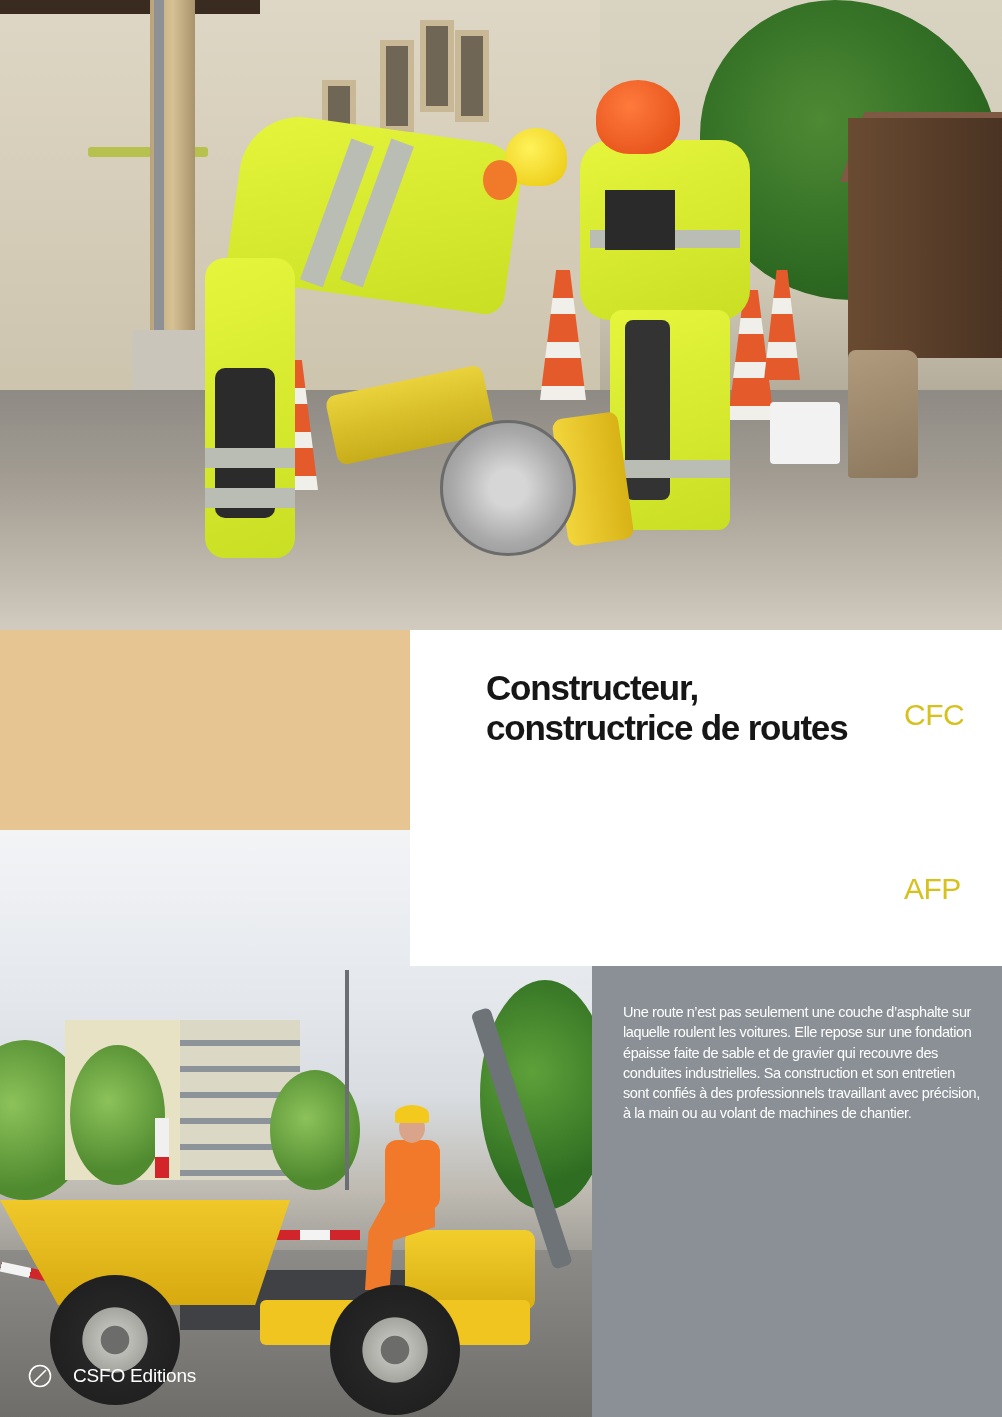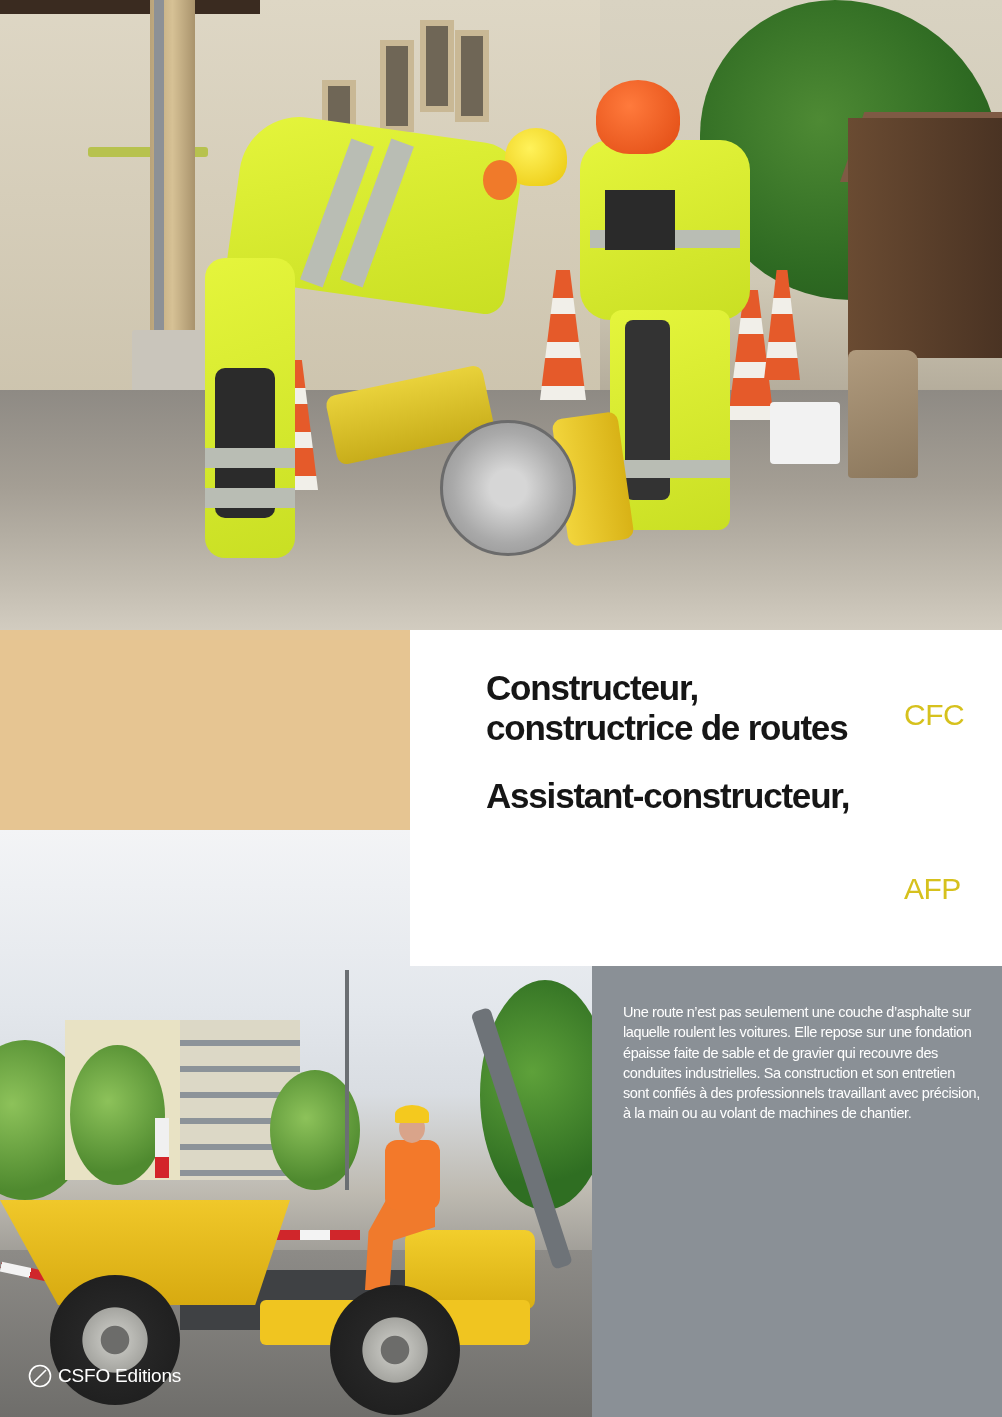--- a/index.html
+++ b/index.html
@@ -68,21 +68,21 @@
   .title-2 { top:146px; }
   .badge { position:absolute; font-family:"Liberation Sans", sans-serif; font-size:30px; color:#d6c11d; letter-spacing:-0.5px; }
   .badge-cfc { left:494px; top:68px; }
   .badge-afp { left:494px; top:242px; }
 
   
   .desc-panel { position:absolute; left:592px; top:966px; width:410px; height:451px; background:#8a9096; }
   .desc-text { position:absolute; left:31px; top:36px; width:360px; font-family:"Liberation Sans", sans-serif; font-size:14.5px; line-height:20.3px; color:#ffffff; letter-spacing:-0.4px; margin:0; }
 
   
-  .logo { position:absolute; left:28px; top:1364px; display:flex; align-items:center; gap:6px; }
+  .logo { position:absolute; left:28px; top:1364px; display:flex; align-items:center; gap:21px; }
   .logo-icon { width:24px; height:24px; }
   .logo-text { font-family:"Liberation Sans", sans-serif; font-size:19px; color:#ffffff; letter-spacing:-0.2px; }
 </style>
 </head>
 <body>
 
 <div class="photo-top" role="img" aria-label="Deux constructeurs de routes en tenue haute visibilité découpant l'asphalte avec une scie à disque">
   <div class="pt-wall"></div>
   <div class="pt-roof"></div>
   <div class="pt-handrail"></div>
@@ -163,21 +163,20 @@
 </div>
 
 <div class="title-panel">
   <div class="title-block title-1">
     <span class="title-line">Constructeur,</span>
     <span class="title-line">constructrice de routes</span>
   </div>
   <span class="badge badge-cfc">CFC</span>
 
   <div class="title-block title-2">
-    <span class="title-line">Assistant-constructeur,</span>
   </div>
   <span class="badge badge-afp">AFP</span>
 </div>
 
 <div class="desc-panel">
   <p class="desc-text">Une route n’est pas seulement une couche d’asphalte sur laquelle roulent les voitures. Elle repose sur une fondation épaisse faite de sable et de gravier qui recouvre des conduites industrielles. Sa construction et son entretien sont confiés à des profession­nels travaillant avec précision, à la main ou au volant de machines de chantier.</p>
 </div>
 
 <div class="logo">
   <svg class="logo-icon" viewBox="0 0 24 24">

